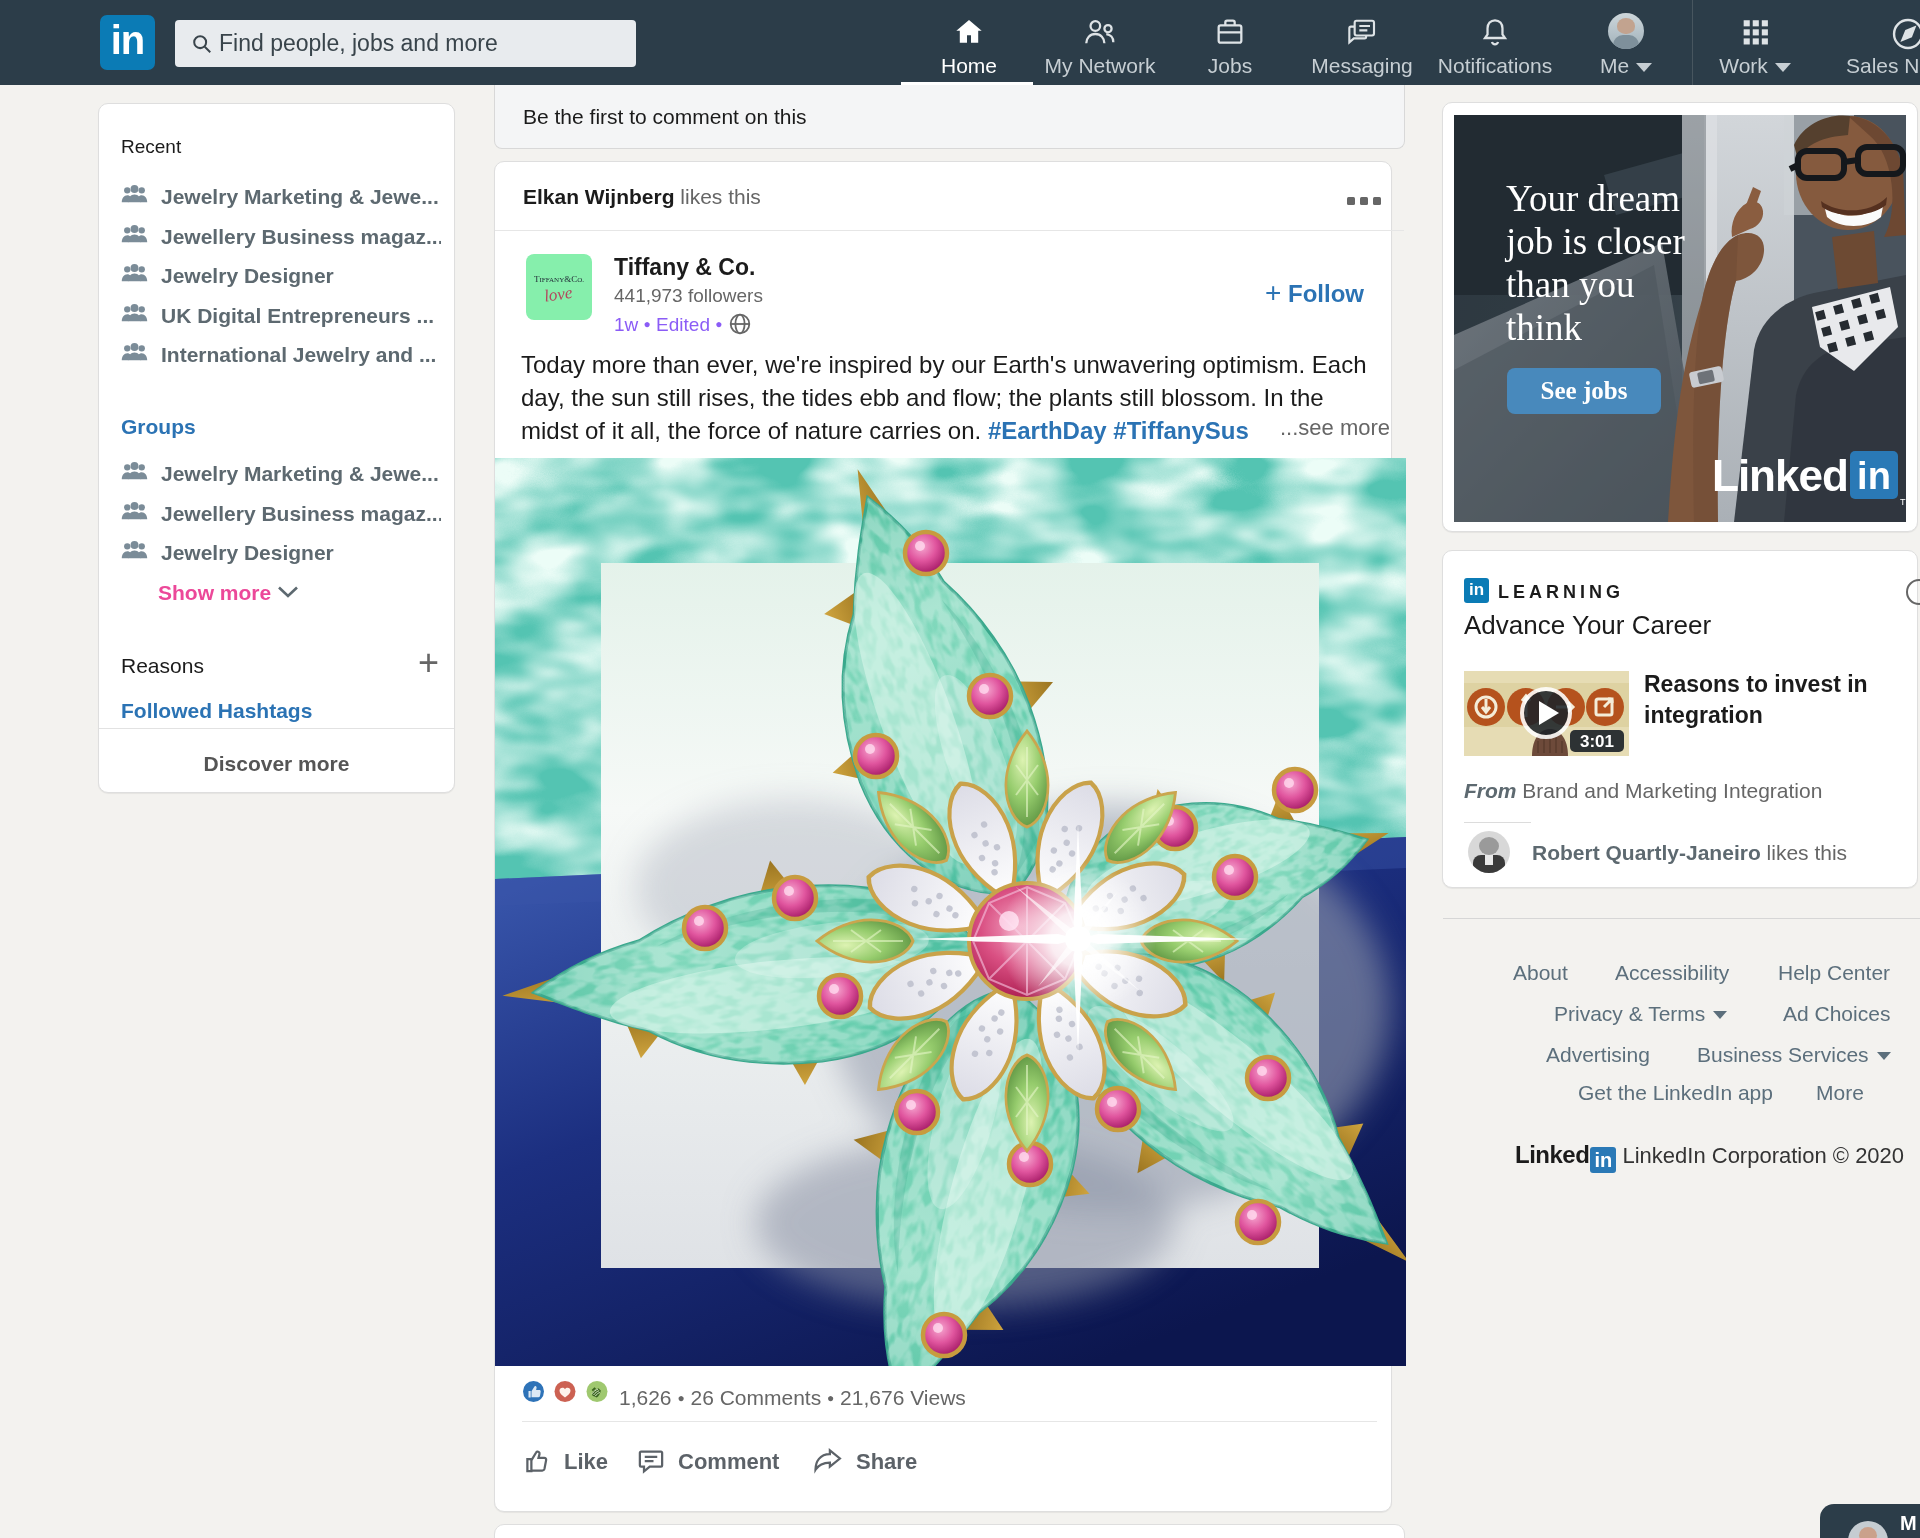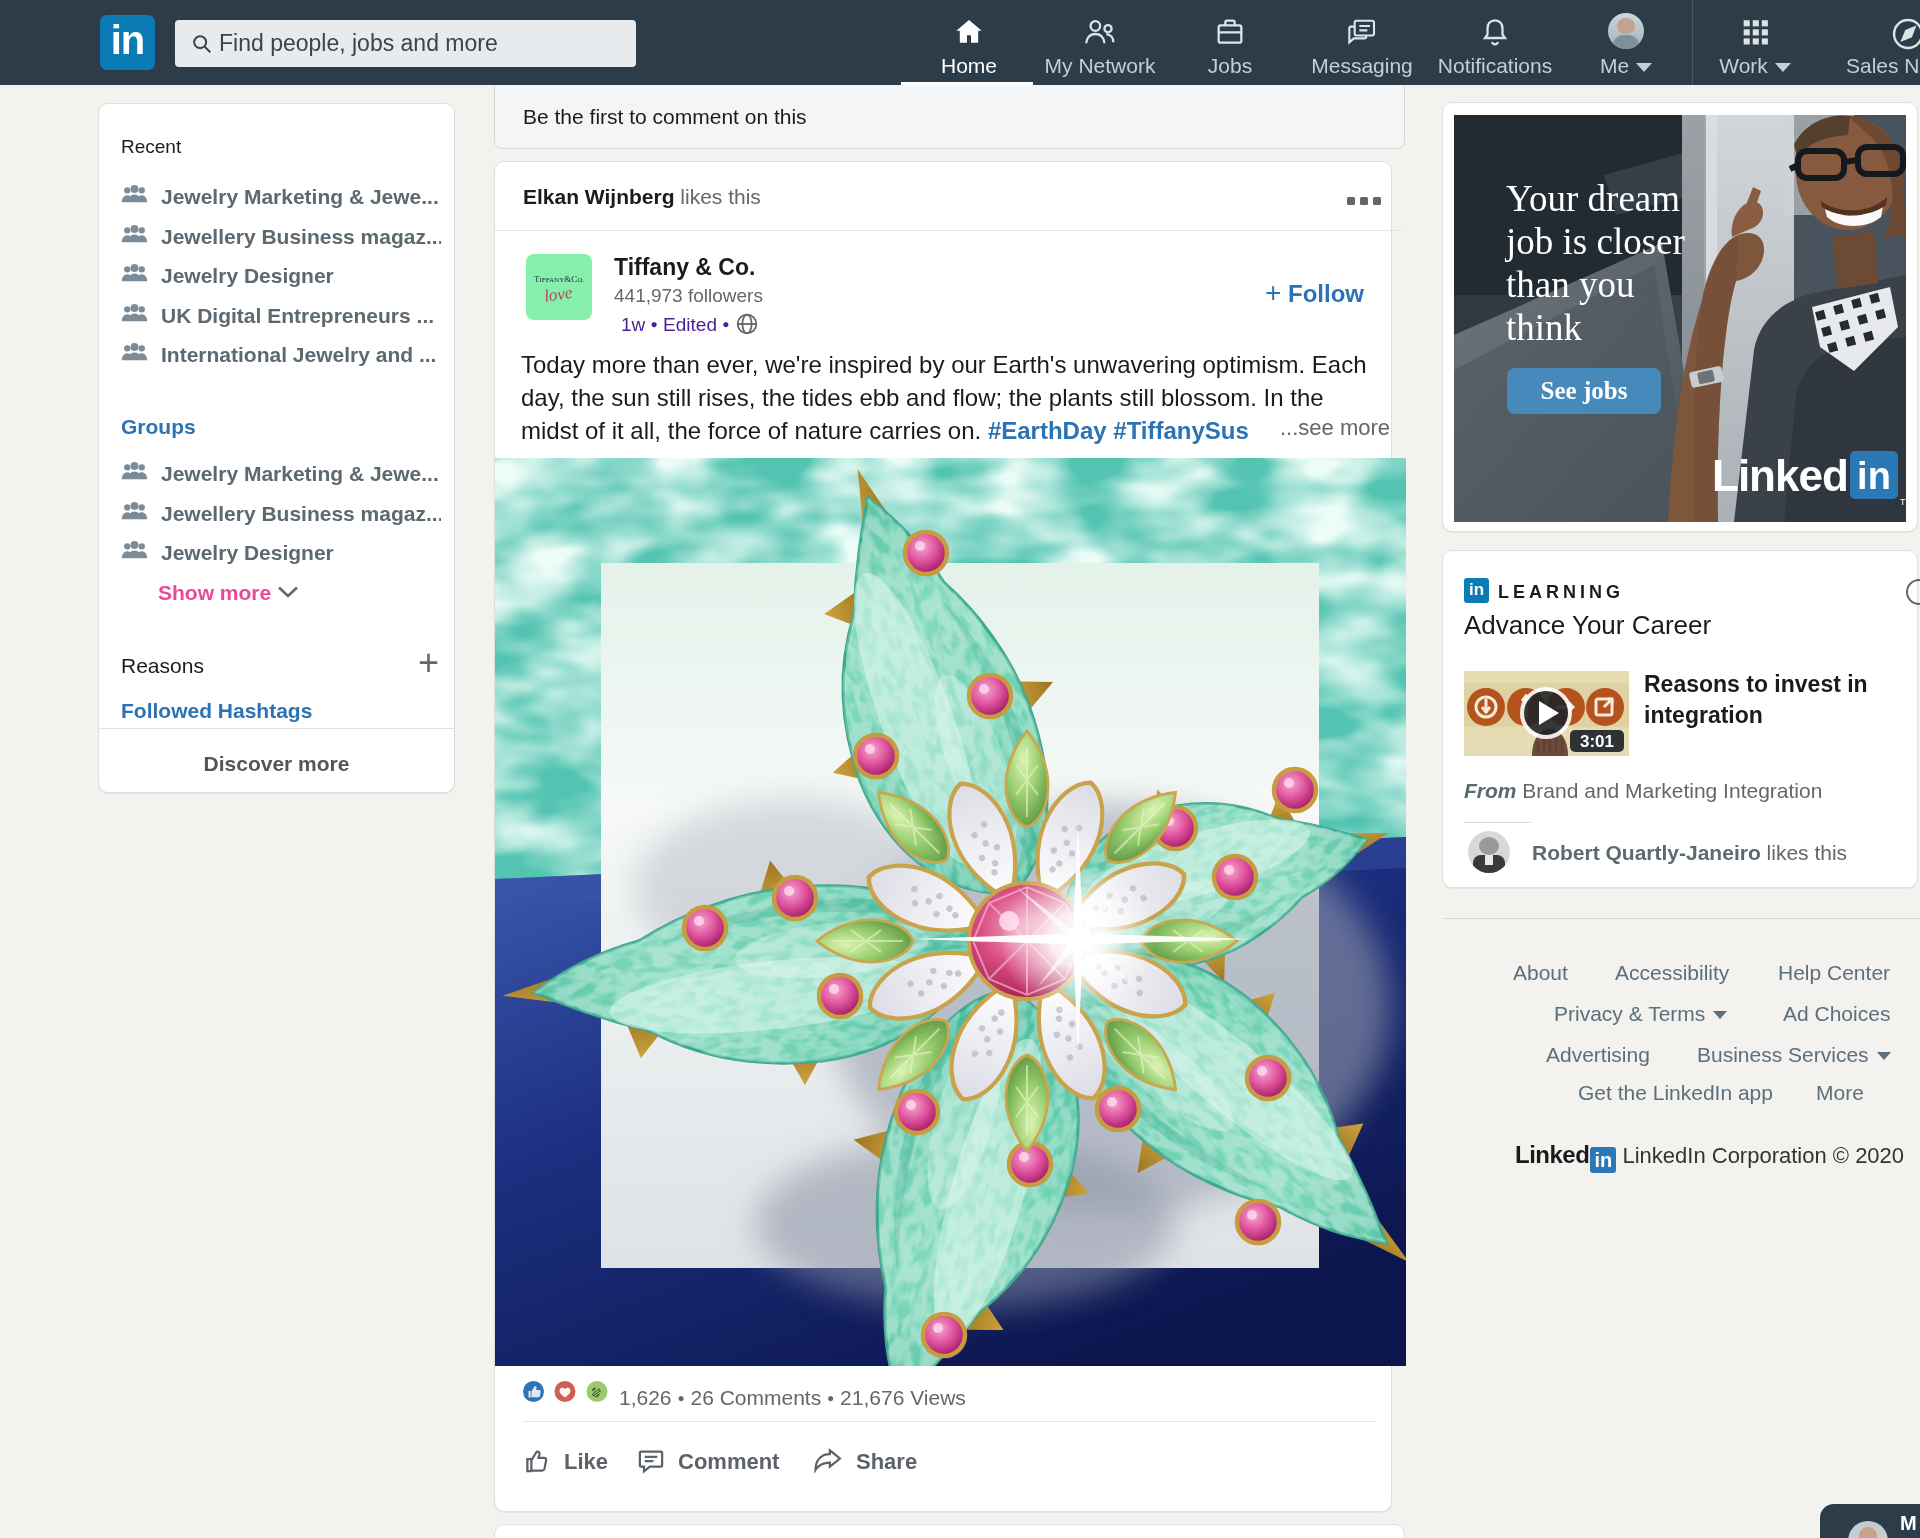--- a/index.html
+++ b/index.html
@@ -224,21 +224,21 @@
           <rect x="26" y="1" width="8" height="8" rx="1.5"></rect>
         </g>
       </svg></div>
     <div class="abs" style="left:0;top:68px;width:909px;height:1px;background:#e6e6e6;"></div>
     <div class="abs" style="left:31px;top:92px;width:66px;height:66px;border-radius:8px;background:#86efac;">
 <div style="position:absolute;left:0;top:20px;width:66px;text-align:center;font-family:'Liberation Serif',serif;font-size:9px;color:#232e38;letter-spacing:0;">T<span style="font-size:7px">IFFANY</span>&amp;C<span style="font-size:7px">O.</span></div>
 <div style="position:absolute;left:18px;top:30px;width:40px;font-family:'Liberation Serif',serif;font-style:italic;font-size:17px;color:#b2485e;transform:rotate(-8deg);">love</div>
     </div>
     <div class="abs" style="left:119px;top:92px;font-size:23px;font-weight:bold;color:#1b1b1b;">Tiffany &amp; Co.</div>
     <div class="abs" style="left:119px;top:123px;font-size:19px;color:#666;">441,973 followers</div>
-    <div class="abs" style="left:126px;top:150px;font-size:19px;color:#4c1d95;">1w <span style="font-size:12px;vertical-align:3px;">●</span> Edited <span style="font-size:12px;vertical-align:3px;">●</span>
+    <div class="abs" style="left:119px;top:150px;font-size:19px;color:#8b5cf6;">1w <span style="font-size:12px;vertical-align:3px;">●</span> Edited <span style="font-size:12px;vertical-align:3px;">●</span>
 <svg width="24" height="24" viewBox="0 0 24 24" style="vertical-align:-5px">
         <g fill="none" stroke="#666" stroke-width="1.8">
           <circle cx="12" cy="12" r="9.3"></circle>
           <path d="M2.7 12h18.6"></path>
           <ellipse cx="12" cy="12" rx="4.6" ry="9.3"></ellipse>
         </g>
       </svg></div>
     <div class="abs" style="left:770px;top:115px;font-size:24px;font-weight:bold;color:#2b73b4;"><span style="font-weight:normal;font-size:28px;">+</span> Follow</div>
     <div class="abs" style="left:26px;top:186px;font-size:24px;line-height:33px;color:#1b1b1b;white-space:nowrap;">Today more than ever, we're inspired by our Earth's unwavering optimism. Each<br>day, the sun still rises, the tides ebb and flow; the plants still blossom. In the<br>midst of it all, the force of nature carries on. <b class="blue">#EarthDay</b> <b class="blue">#TiffanySus</b></div>
     <div class="abs" style="left:785px;top:253px;font-size:22px;color:#666;">...see more</div>

